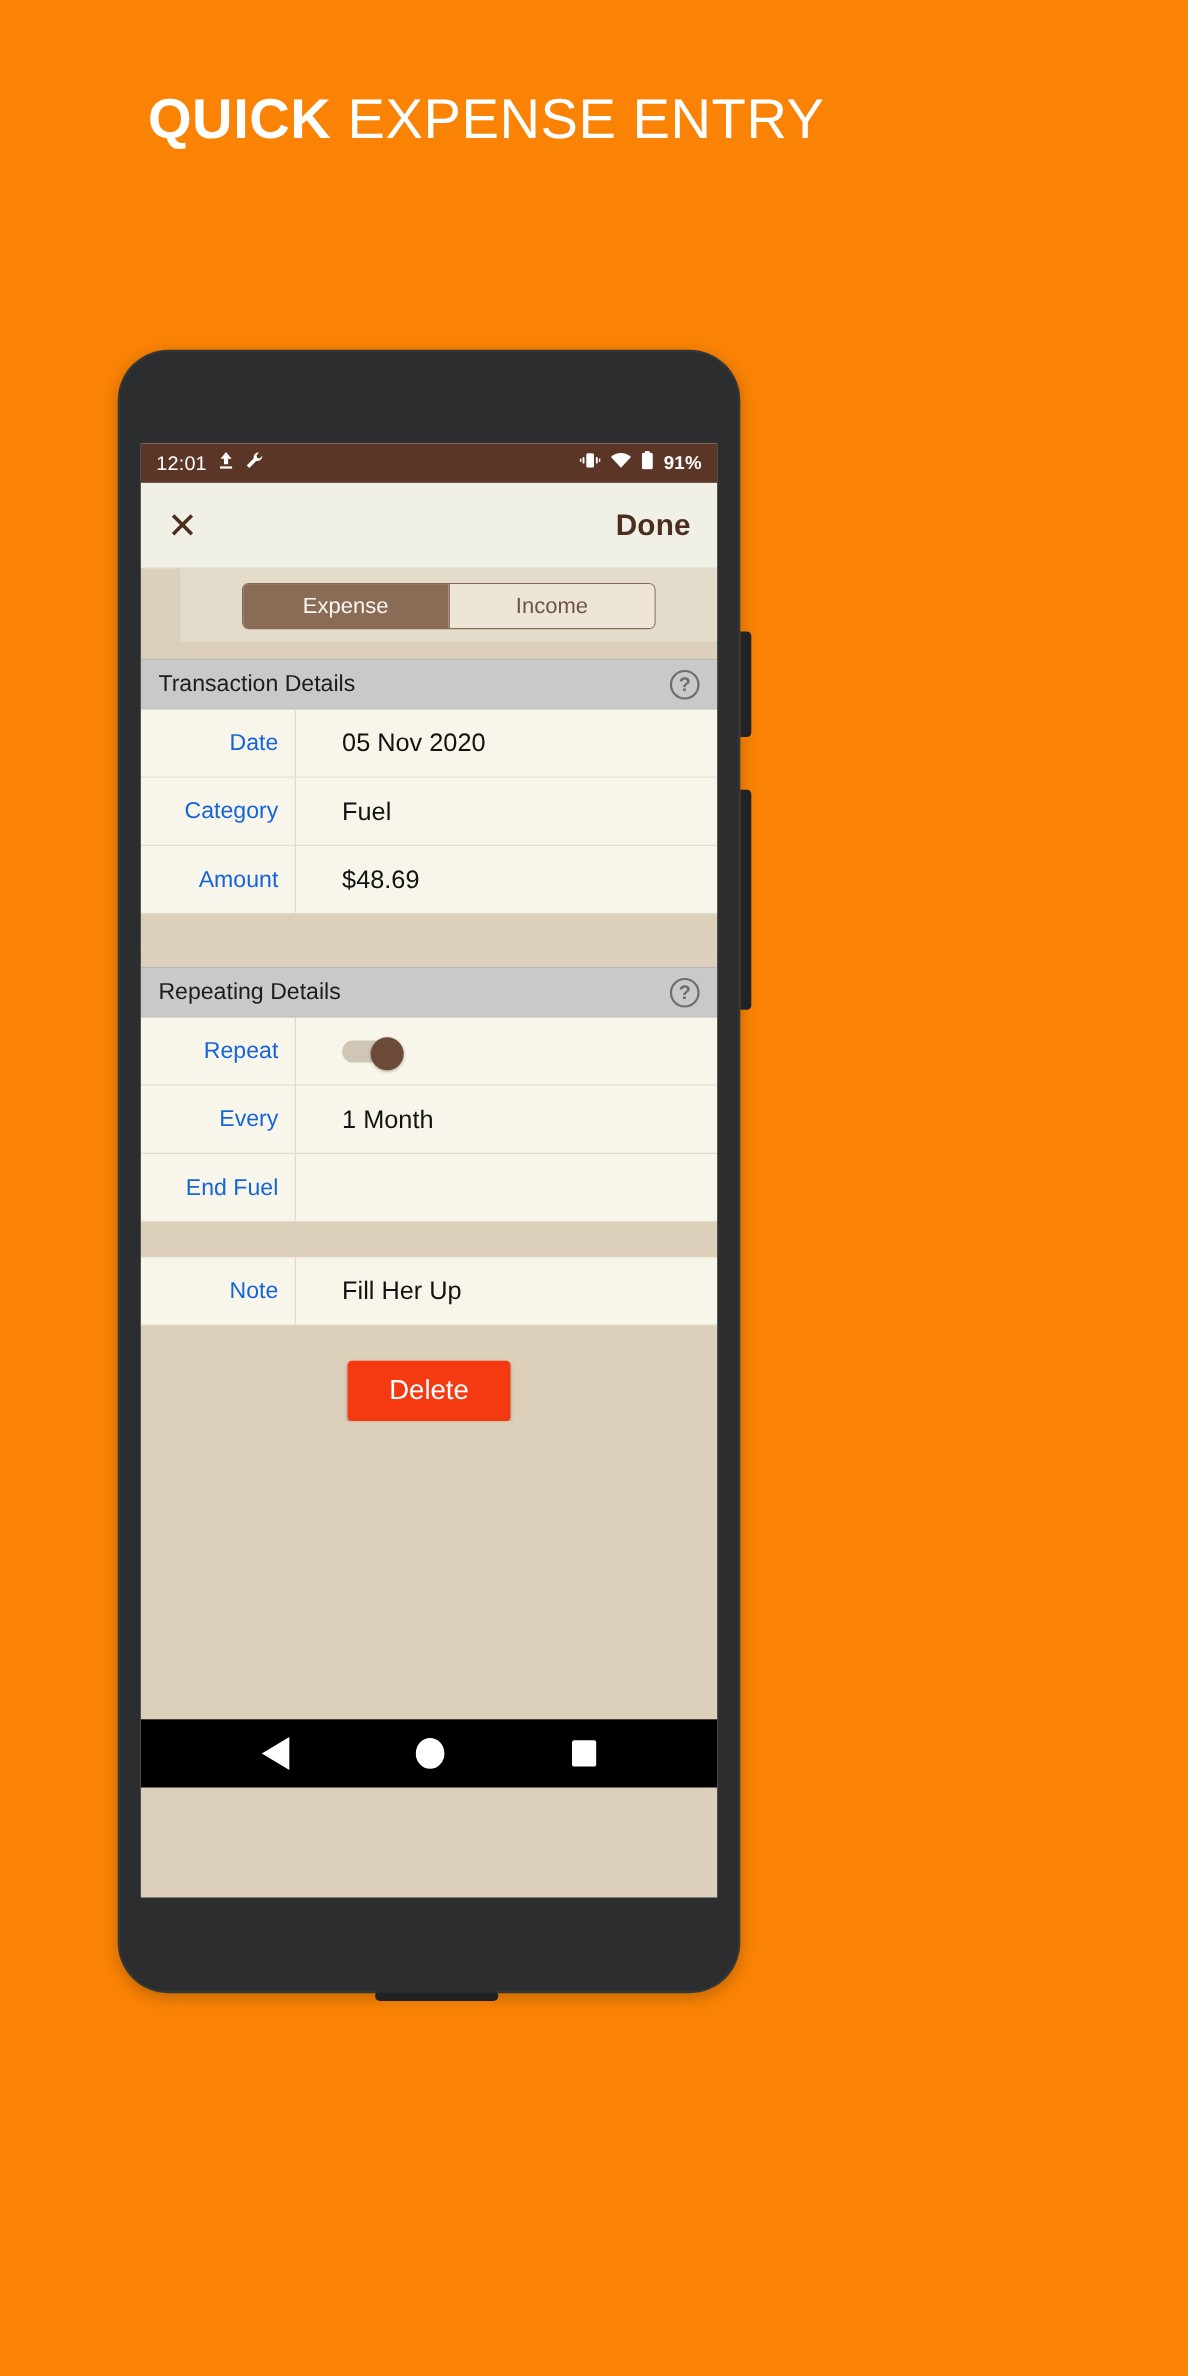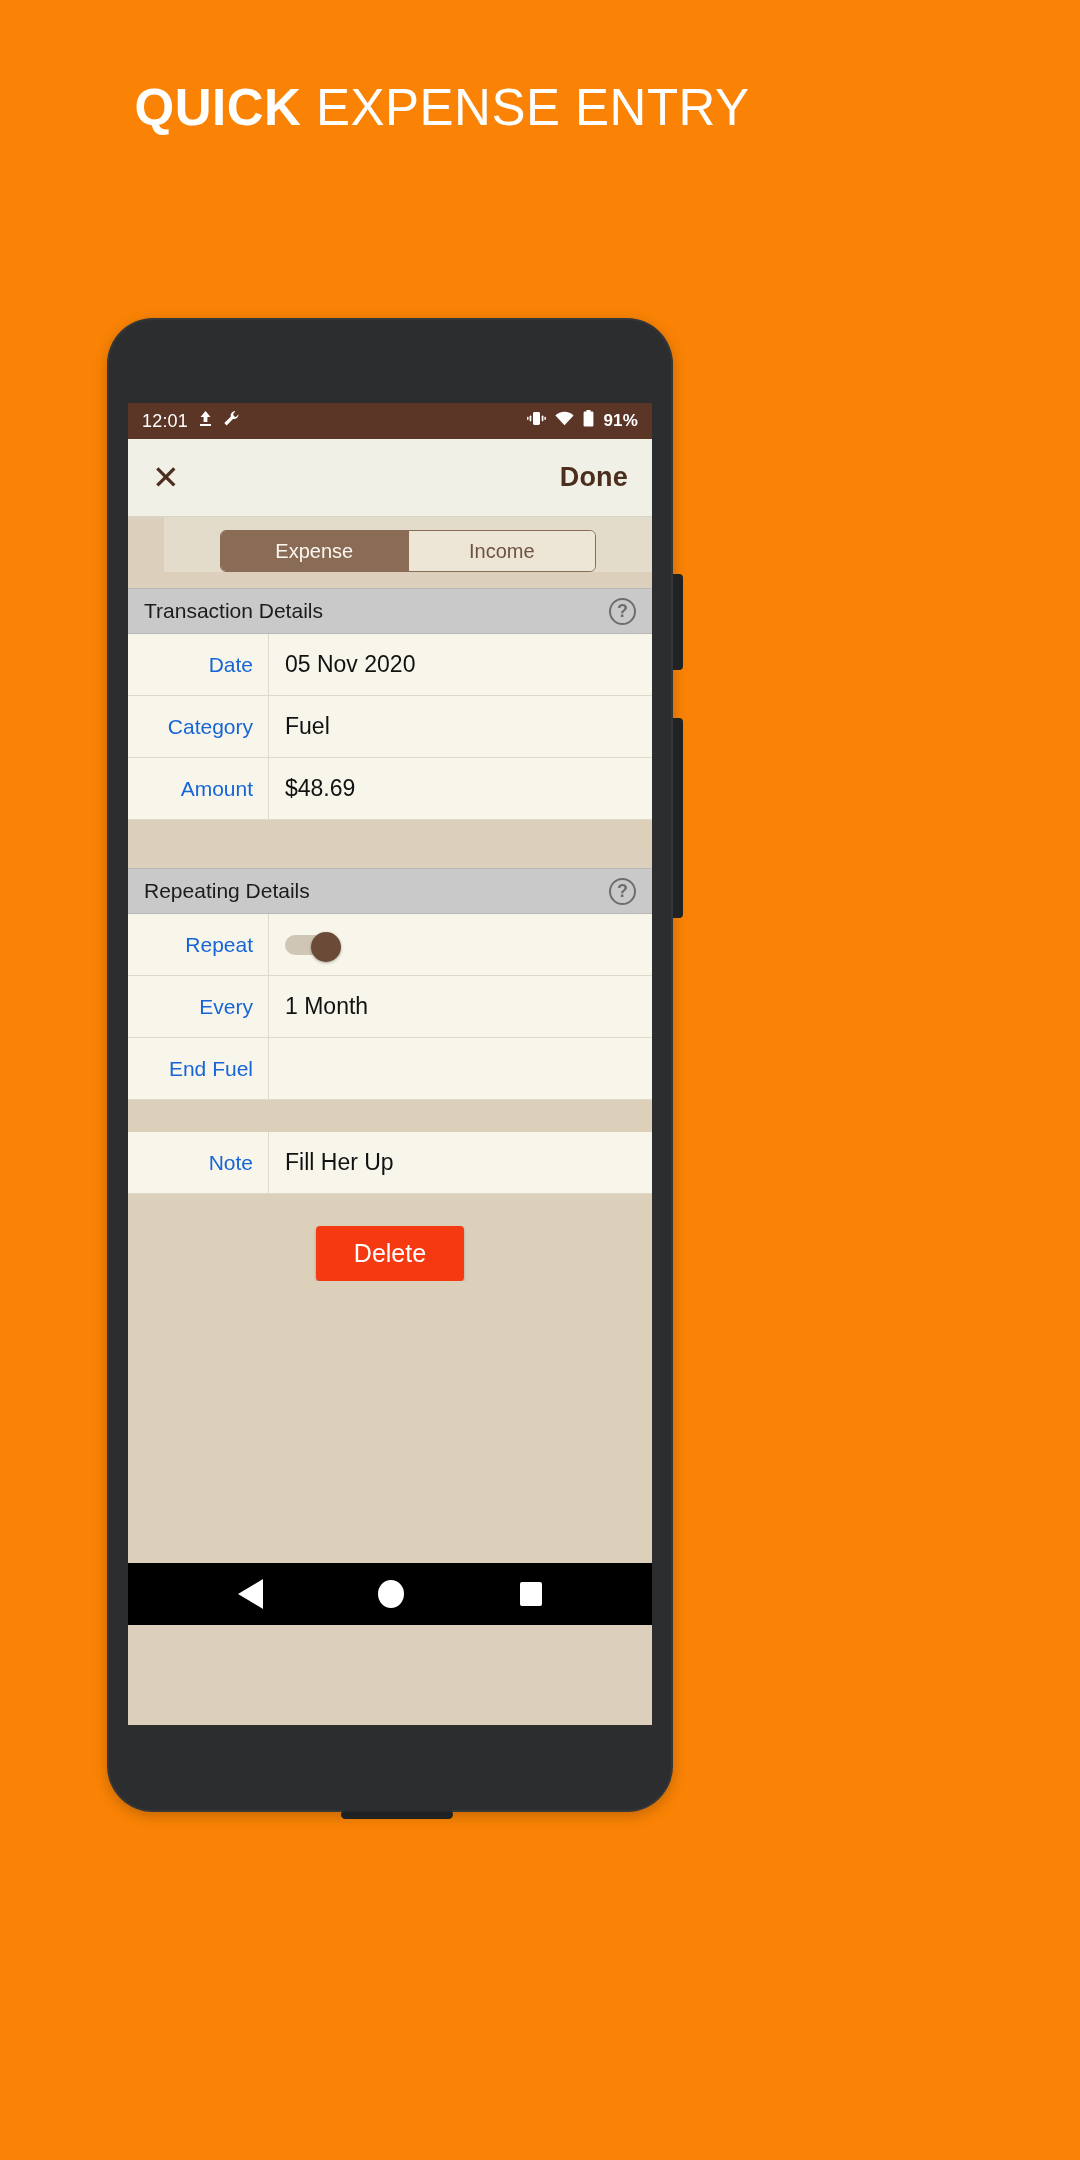--- a/index.html
+++ b/index.html
@@ -98,21 +98,21 @@
     display:flex; align-items:center; justify-content:space-between;
     padding:0 24px;
     border-bottom:1px solid #d8d5c6;
   }
   #close-button{ color:#4B2E1E; font-size:33px; line-height:1; font-weight:300; }
   #done-button{ color:#4B2E1E; font-size:27px; font-weight:bold; letter-spacing:0.2px; }
 
   
   #segment-zone{
     background:#E3DCCB;
-    padding:13px 56px 0 56px;
+    padding:13px 56px 11px 56px;
     margin-left:36px;
   }
   #segmented-control{
     display:flex; height:42px;
     border:1px solid #8A6B55; border-radius:6px; overflow:hidden;
   }
   .segment{
     flex:1; display:flex; align-items:center; justify-content:center;
     font-size:20px;
   }
@@ -133,20 +133,21 @@
     width:27px; height:27px; border-radius:50%;
     border:2px solid #6d6d6d; color:#6d6d6d;
     display:flex; align-items:center; justify-content:center;
     font-size:18px; font-weight:bold; background:#C9C9C9;
   }
 
   
   .form-row{
     display:flex; min-height:62px; background:#F8F5EA;
     border-bottom:1px solid #DEDAC9;
+    gap:26px;
   }
   .row-label{
     width:141px; flex:0 0 141px;
     display:flex; align-items:center; justify-content:flex-end;
     padding-right:15px;
     color:#1565D8; font-size:21px;
     border-right:1px solid #DEDAC9;
   }
   .row-value{
     flex:1; display:flex; align-items:center;

